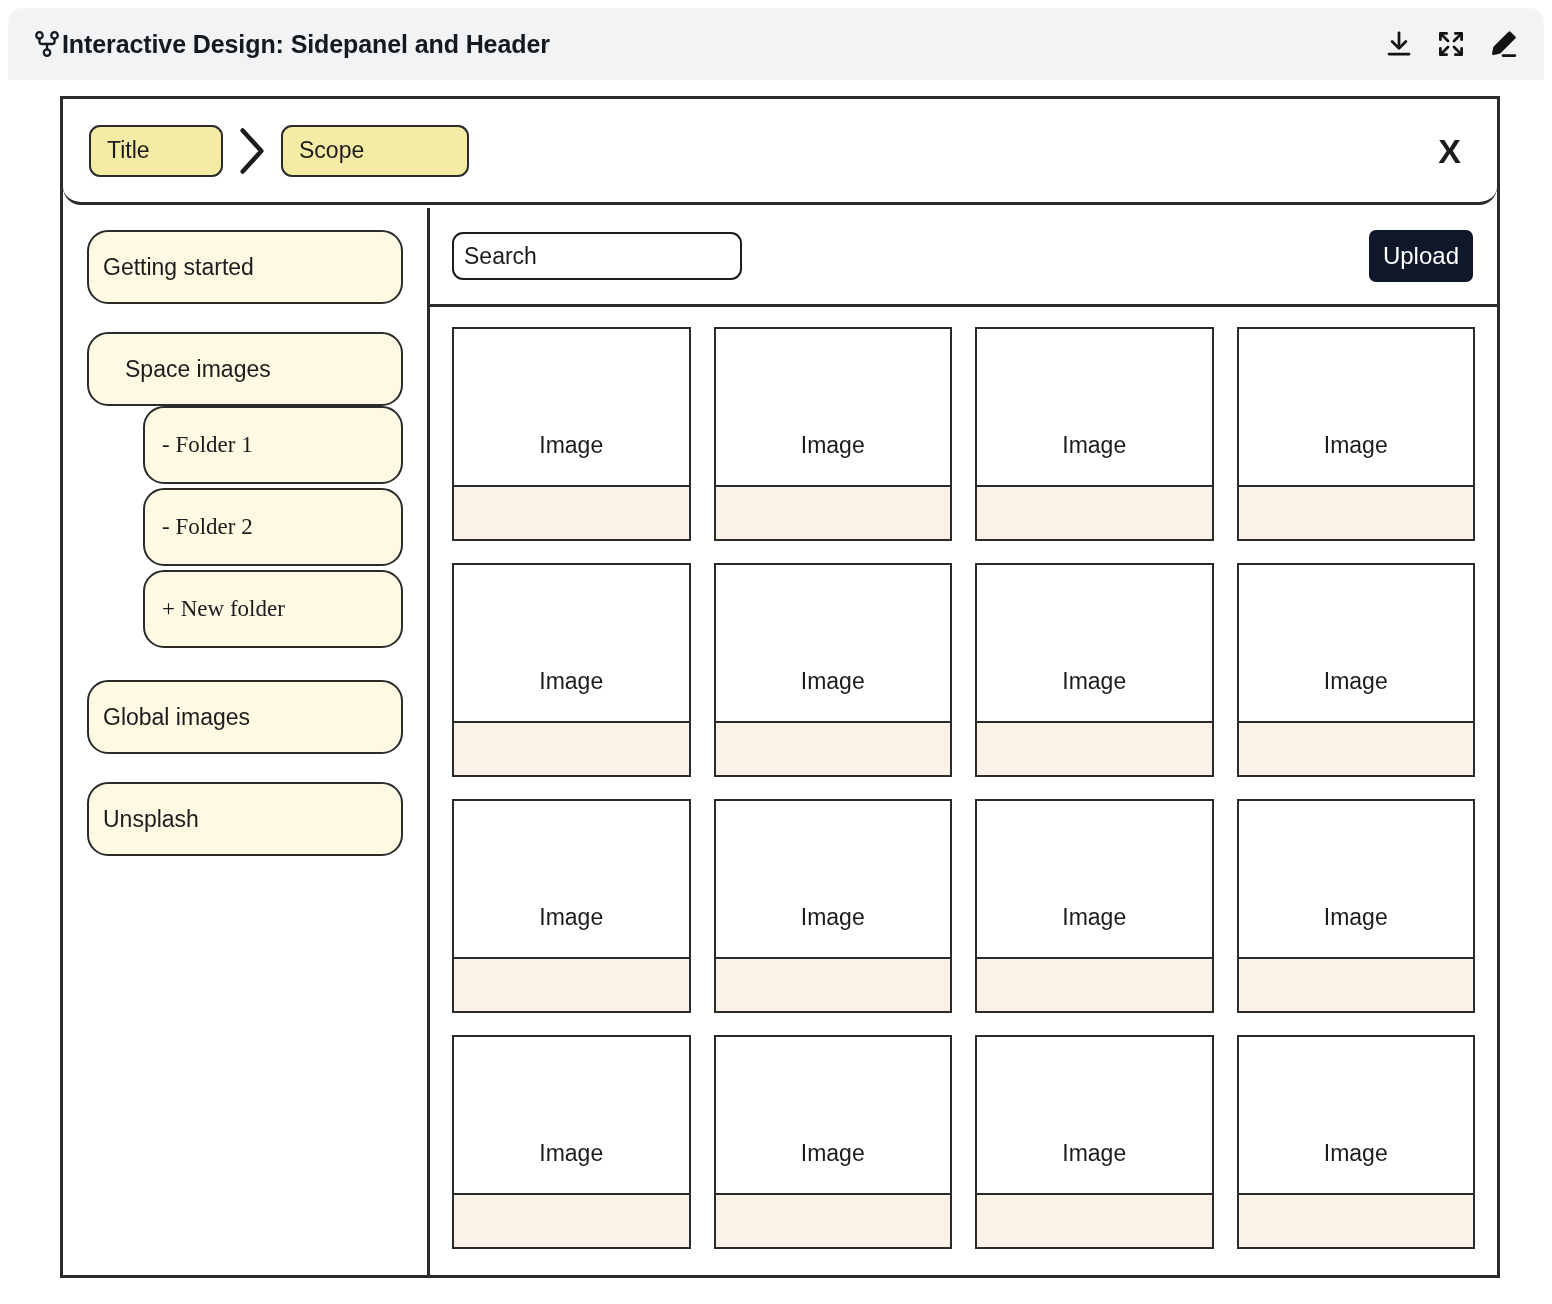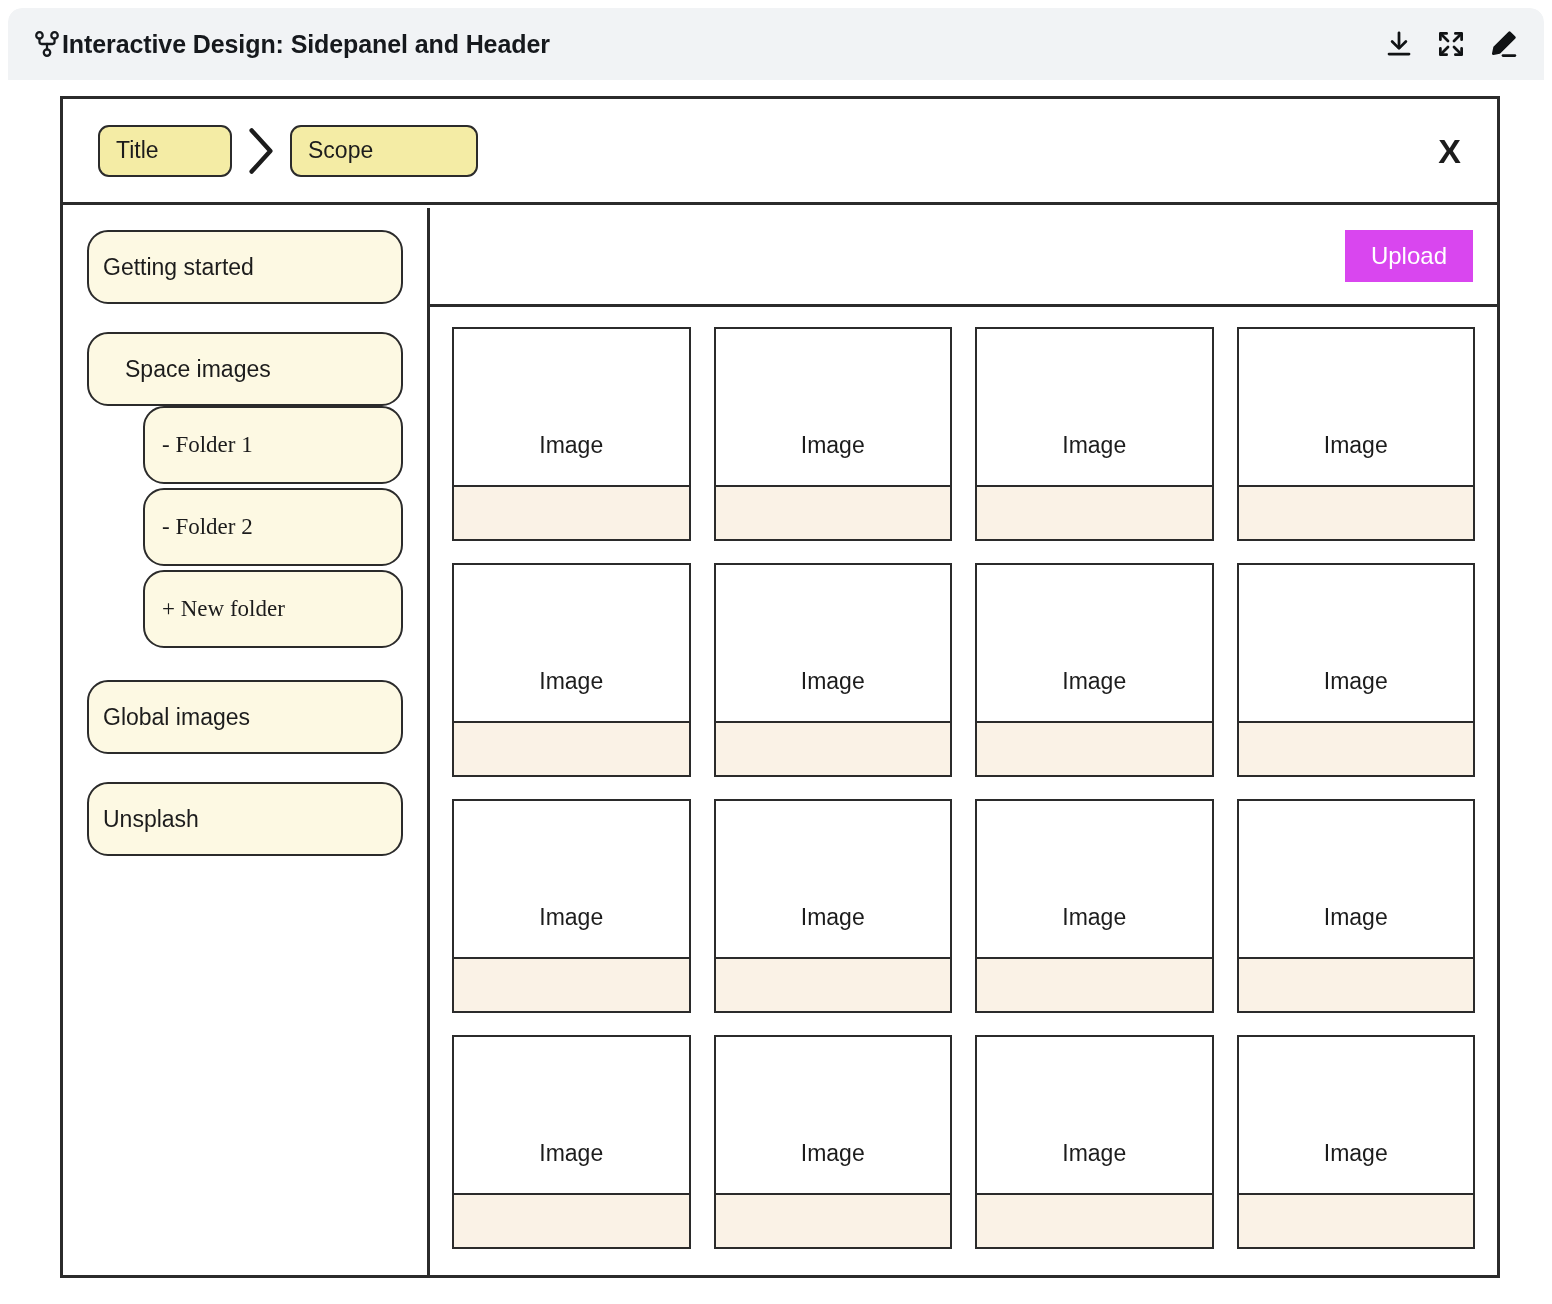--- a/index.html
+++ b/index.html
@@ -58,21 +58,22 @@
     border: 3px solid #2b2b2b;
   }
 
   
   .crumb-bar {
     position: relative;
     height: 106px;
     border-bottom: 3px solid #2b2b2b;
     display: flex;
     align-items: center;
-    padding-left: 35px;
+    padding-left: 26px;
+    border-radius: 18px;
   }
   .crumb-chip {
     background: #f4eca5;
     border: 2.5px solid #2b2b2b;
     border-radius: 11px;
     height: 52px;
     display: flex;
     align-items: center;
     padding: 0 16px;
     font-size: 23px;
@@ -165,25 +166,25 @@
     border-radius: 11px;
     font-family: "Liberation Sans", sans-serif;
     font-size: 23px;
     color: #1c1c1c;
     padding: 0 10px;
     outline: none;
   }
   .search-box::placeholder { color: #1c1c1c; opacity: 1; }
   .upload-btn {
     margin-left: auto;
-    background: #d946ef;
+    background: #0f172a;
     border: none;
-    border-radius: 0;
+    border-radius: 7px;
     height: 52px;
-    padding: 0 26px;
+    padding: 0 14px;
     color: #ffffff;
     font-family: "Liberation Sans", sans-serif;
     font-size: 24px;
     cursor: pointer;
   }
 
   
   .grid-wrap {
     flex: 1;
     padding: 20px 22px 16px 22px;
@@ -278,20 +279,21 @@
         <div class="side-item sub">- Folder 2</div>
         <div class="side-item sub">+ New folder</div>
         <div class="side-group-spacer"></div>
         <div class="side-item">Global images</div>
         <div class="side-item">Unsplash</div>
       </div>
 
       <div class="content">
 
         <div class="toolbar">
+          <input class="search-box" type="text" placeholder="Search" style="">
           <button class="upload-btn">Upload</button>
         </div>
 
         <div class="grid-wrap">
           <div class="grid">
             <div class="card">
               <div class="card-thumb">
                 <span class="card-thumb-label">Image</span>
               </div>
               <div class="card-caption"></div>

